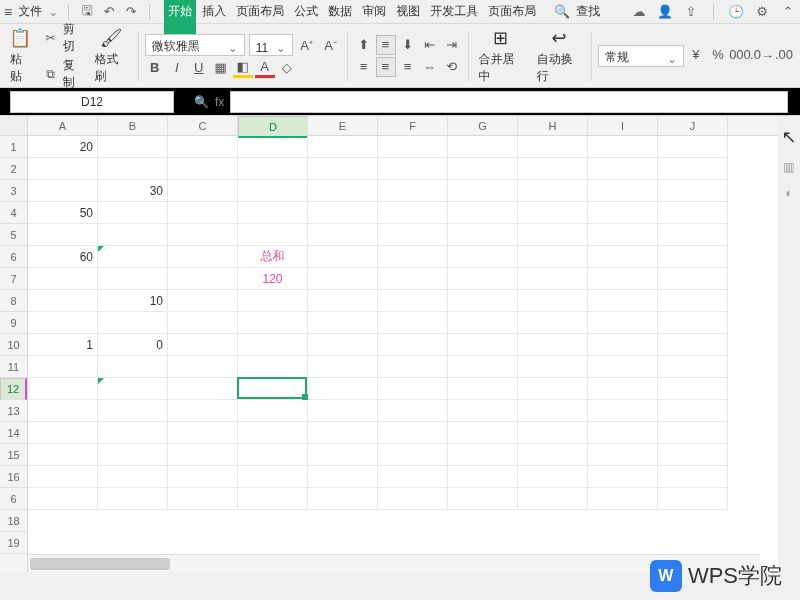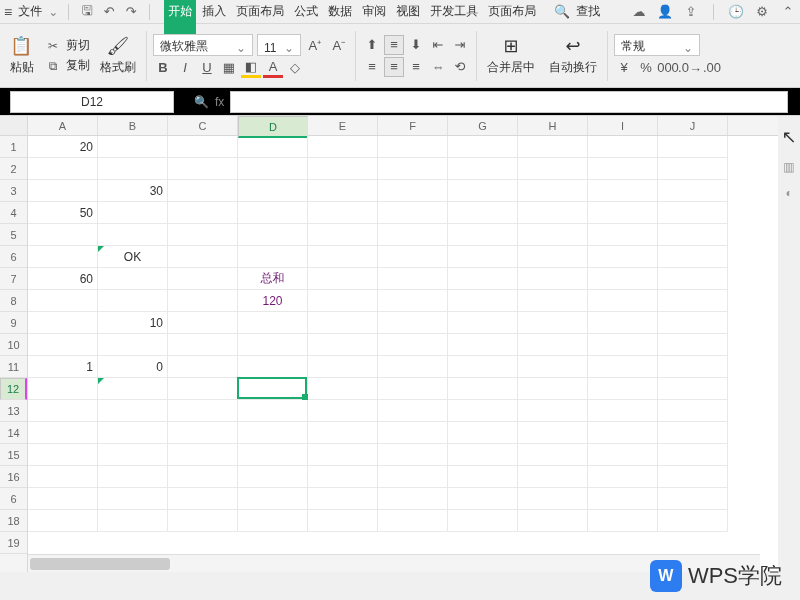--- a/index.html
+++ b/index.html
@@ -19,42 +19,42 @@
 .bigbtn .ico{width:22px;height:22px;display:flex;align-items:center;justify-content:center;font-size:18px}
 .stack{display:flex;flex-direction:column;gap:2px}
 .row{display:flex;align-items:center;gap:4px}
 .mini{width:18px;height:18px;display:flex;align-items:center;justify-content:center;color:#555;border:1px solid transparent;font-size:12px}
 .sel{height:22px;border:1px solid #c8c8c8;background:#fff;display:flex;align-items:flex-end;padding:0 6px;gap:4px;font-size:12px}
 .sel.font{width:100px}
 .sel.size{width:44px}
 .iconrow{display:flex;gap:2px}
 .ib{width:20px;height:20px;display:flex;align-items:center;justify-content:center;color:#555;font-size:13px}
 .ib.sel2{border:1px solid #bbb;background:#e8e8e8}
-.numfmt{display:flex;flex-direction:column;gap:2px}
+.numfmt{display:flex;gap:2px}
 .numfmt .sel{width:86px}
 .namebar{height:28px;background:#000000;display:flex;align-items:center;border-bottom:1px solid #d8d8d8}
 .namebox{width:164px;height:22px;border:1px solid #c8c8c8;background:#fff;margin-left:10px;display:flex;align-items:center;justify-content:center;font-size:12px}
 .fxarea{display:flex;align-items:center;gap:6px;margin-left:20px;flex:1}
 .fx{color:#888}
 .fxinput{flex:1;height:22px;border:1px solid #c8c8c8;background:#fff;margin-right:12px}
 .gridwrap{position:relative;height:456px;background:#fff;display:flex}
 .rowhdrs{width:28px;background:#f4f4f4;border-right:1px solid #d8d8d8}
 .rowhdrs .rh{height:22px;border-bottom:1px solid #e0e0e0;display:flex;align-items:center;justify-content:center;font-size:11px;color:#666}
 .rowhdrs .rh.sel{background:#d9ead3;color:#1a7d4a;border-right:2px solid #d946ef}
 .gridmain{flex:1;overflow:hidden;position:relative}
 .colhdrs{height:20px;display:flex;background:#f4f4f4;border-bottom:1px solid #d8d8d8}
 .colhdrs .ch{width:70px;border-right:1px solid #e0e0e0;display:flex;align-items:center;justify-content:center;font-size:11px;color:#666}
 .colhdrs .ch.sel{background:#d9ead3;color:#1a7d4a;border-bottom:2px solid #1aad6e}
 .corner{width:28px;height:20px;background:#eee;border-right:1px solid #d8d8d8;border-bottom:1px solid #d8d8d8;position:absolute;left:0;top:0;z-index:2}
 .cells{position:relative}
 .crow{display:flex;height:22px}
 .cell{width:70px;height:22px;border-right:1px solid #e8e8e8;border-bottom:1px solid #e8e8e8;display:flex;align-items:center;padding:0 4px;font-size:12px}
 .cell.num{justify-content:flex-end}
 .cell.ctr{justify-content:center}
-.cell.red{color:#701a75}
+.cell.red{color:#ec4899}
 .selcell{position:absolute;border:2px solid #1aad6e;width:70px;height:22px;pointer-events:none}
 .selcell::after{content:"";position:absolute;right:-3px;bottom:-3px;width:6px;height:6px;background:#1aad6e}
 .greenmark{position:absolute;width:0;height:0;border-left:6px solid #1aad6e;border-bottom:6px solid transparent}
 .vscroll{width:18px;background:#f4f4f4;border-left:1px solid #ddd;position:relative}
 .vscroll .thumb{position:absolute;top:22px;left:3px;width:12px;height:70px;background:#ccc;border-radius:3px}
 .rside{width:22px;background:#f0f0f0;position:absolute;right:0;top:116px;bottom:24px;display:flex;flex-direction:column;align-items:center;padding-top:10px;gap:12px;color:#999}
 .cursor{position:absolute;font-size:18px;color:#333}
 .watermark{position:absolute;right:18px;bottom:8px;display:flex;align-items:center;gap:6px;font-size:22px;color:#333;font-weight:500}
 .watermark .logo{width:32px;height:32px;background:#2d7cf0;border-radius:6px;display:flex;align-items:center;justify-content:center;color:#fff;font-weight:bold;font-size:16px}
 .hscroll{position:absolute;left:28px;right:40px;bottom:0;height:18px;background:#f4f4f4;border-top:1px solid #ddd}
@@ -289,32 +289,20 @@
           <div class="cell"></div>
           <div class="cell"></div>
           <div class="cell"></div>
           <div class="cell"></div>
           <div class="cell"></div>
           <div class="cell"></div>
           <div class="cell"></div>
           <div class="cell"></div>
         </div>
         <div class="crow">
-          <div class="cell"></div>
-          <div class="cell ctr">OK</div>
-          <div class="cell"></div>
-          <div class="cell"></div>
-          <div class="cell"></div>
-          <div class="cell"></div>
-          <div class="cell"></div>
-          <div class="cell"></div>
-          <div class="cell"></div>
-          <div class="cell"></div>
-        </div>
-        <div class="crow">
           <div class="cell num">60</div>
           <div class="cell"></div>
           <div class="cell"></div>
           <div class="cell ctr red">总和</div>
           <div class="cell"></div>
           <div class="cell"></div>
           <div class="cell"></div>
           <div class="cell"></div>
           <div class="cell"></div>
           <div class="cell"></div>

